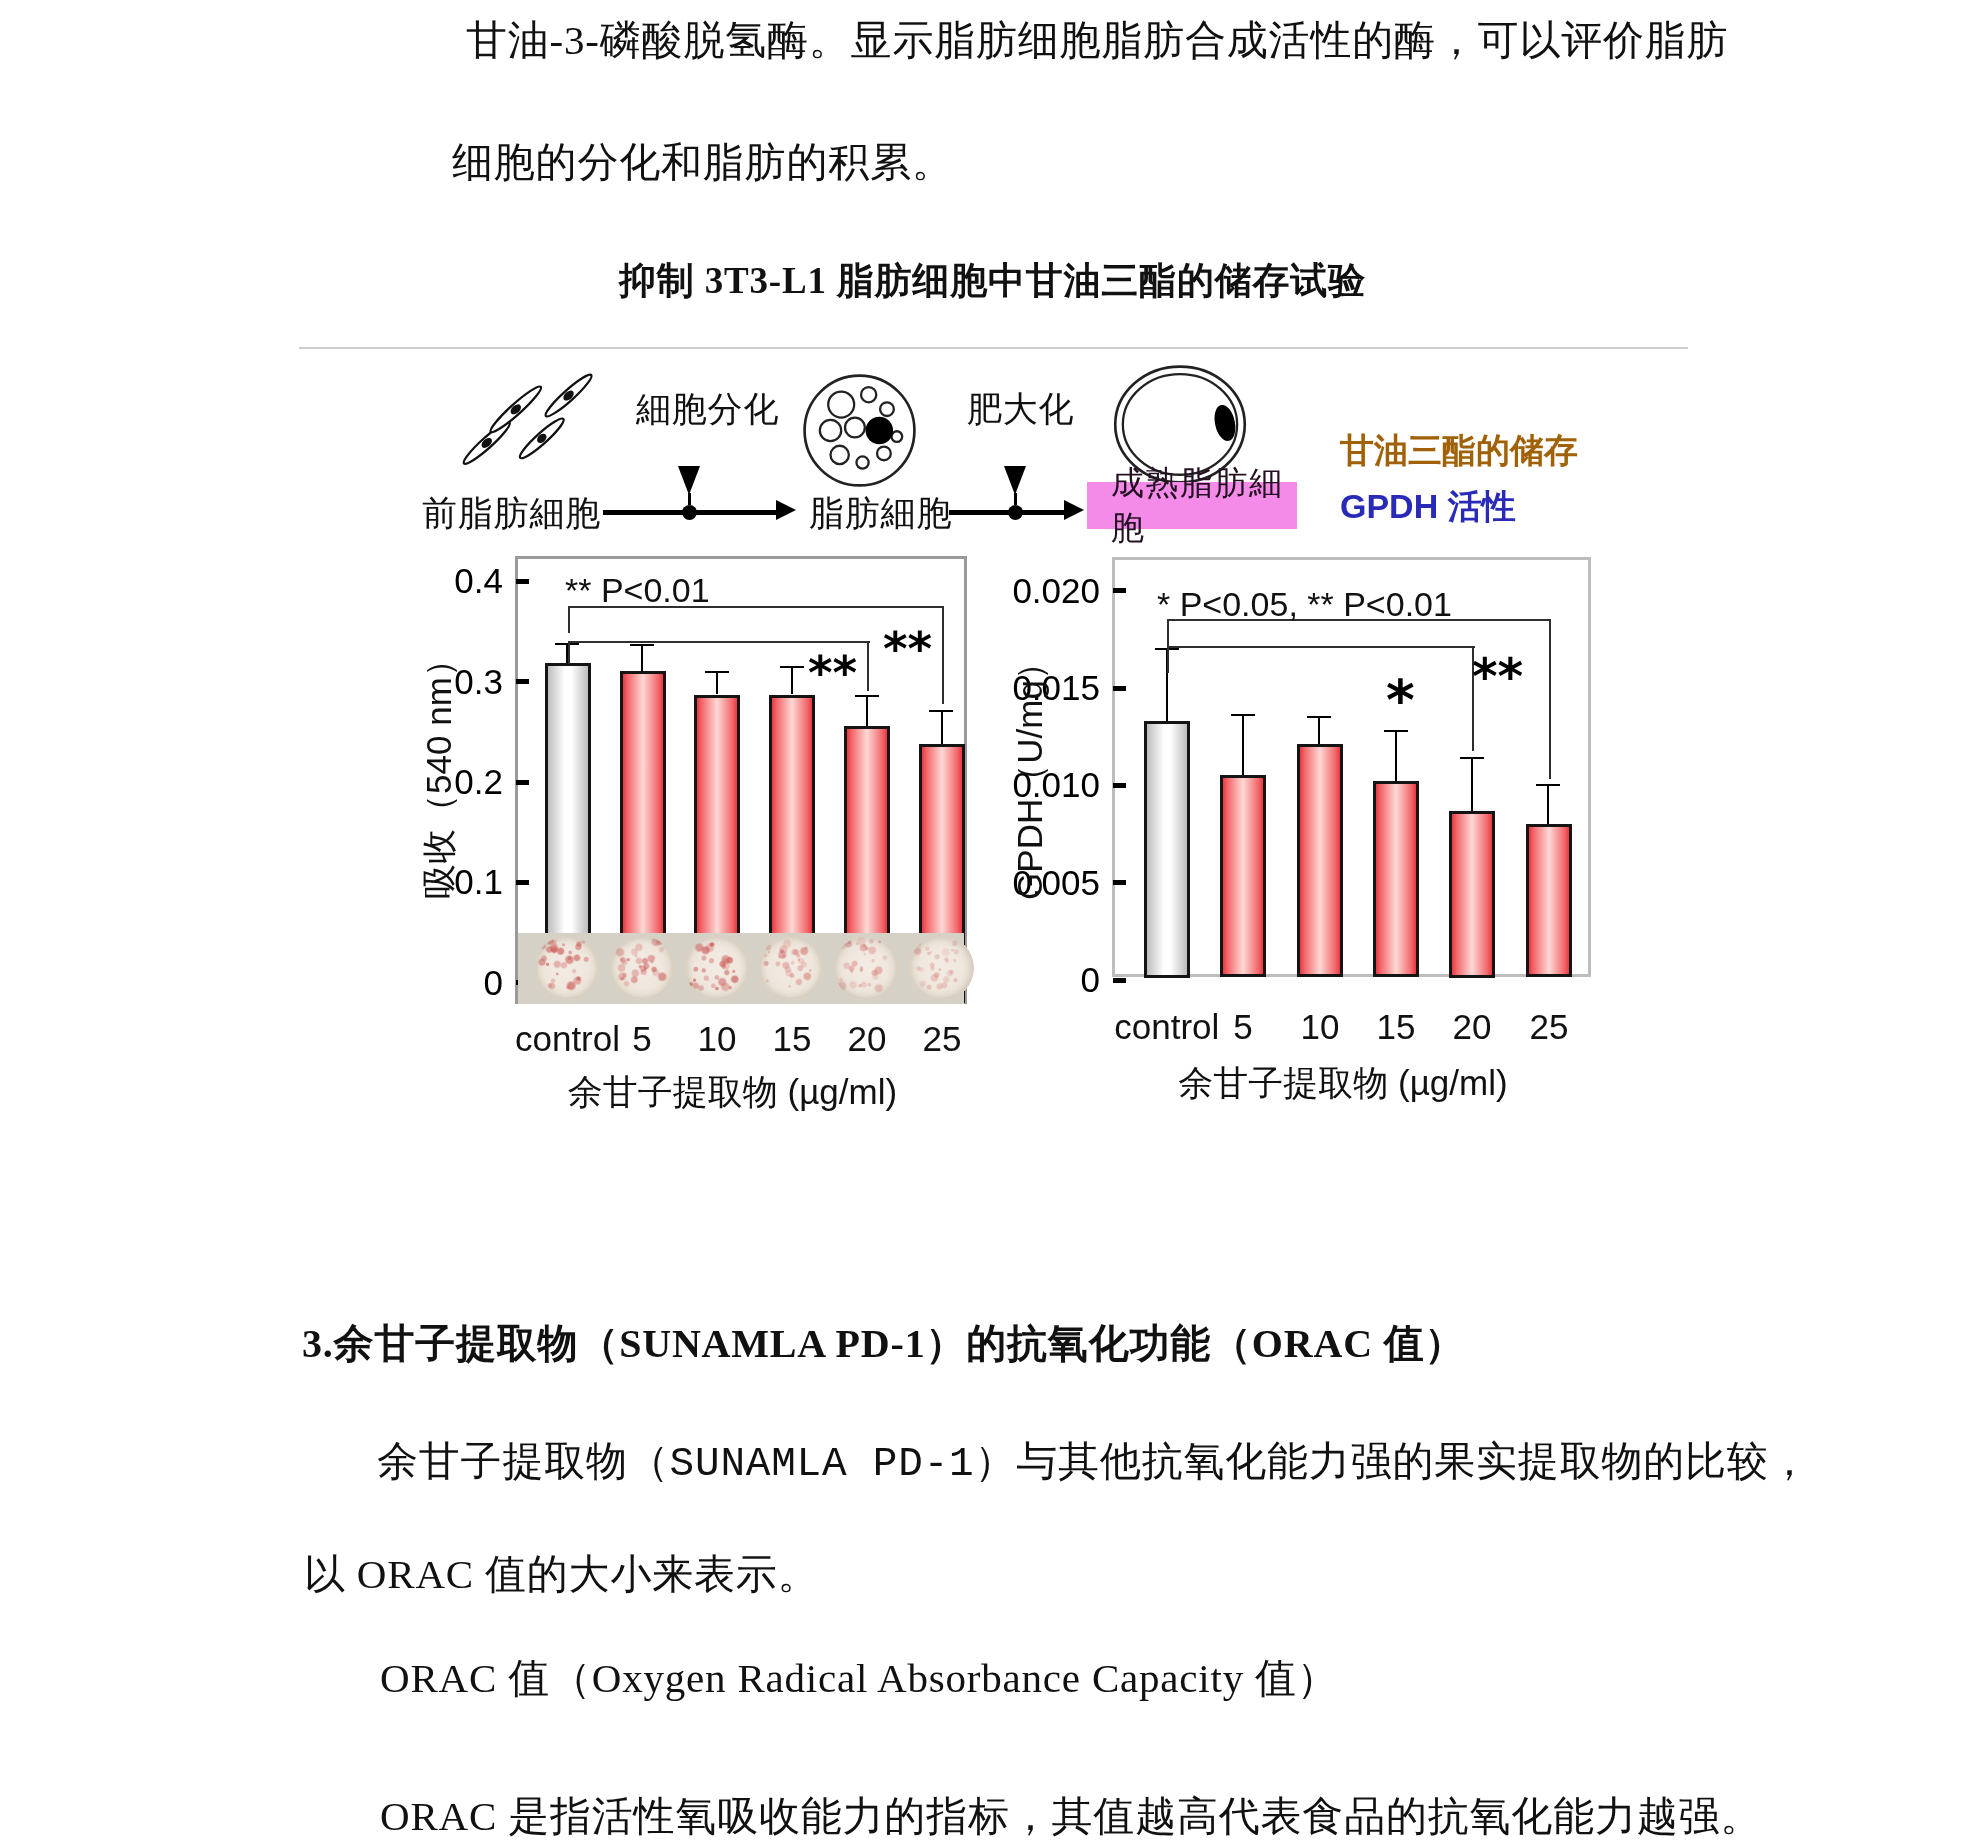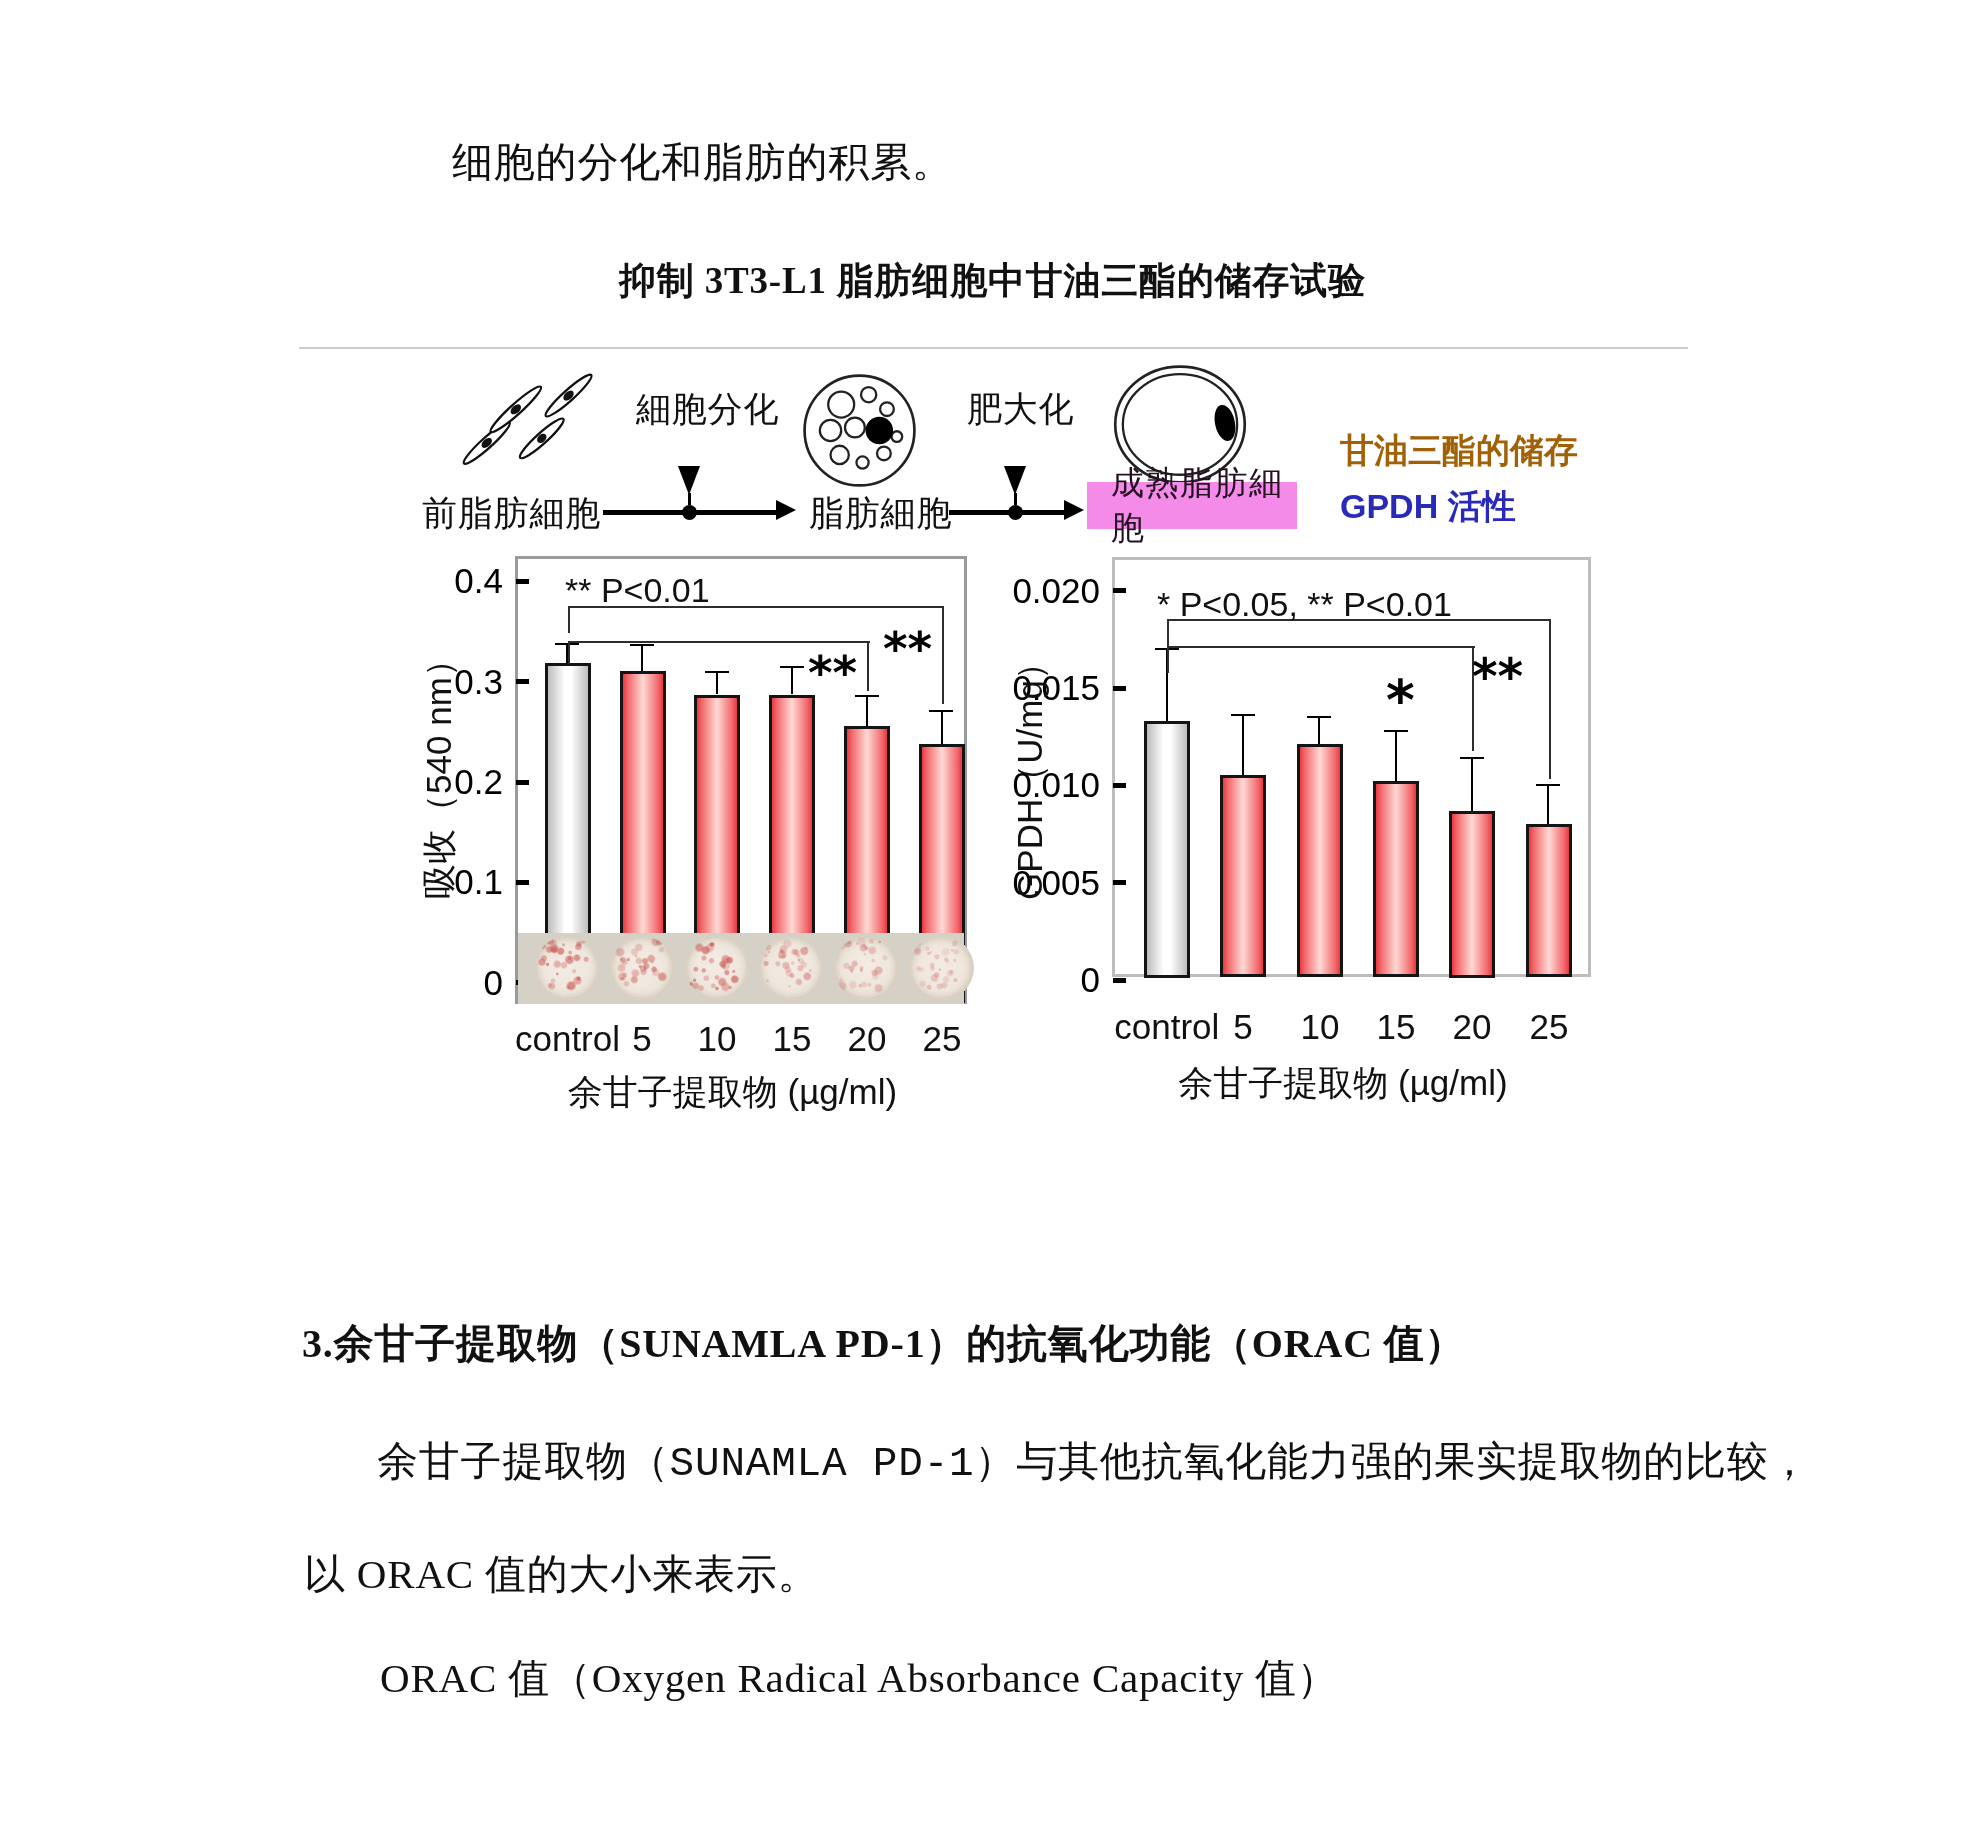--- a/index.html
+++ b/index.html
@@ -37,20 +37,21 @@
   .ylab{font-size:35px;text-align:center;transform:rotate(-90deg);white-space:nowrap;
         font-family:"Liberation Sans","DejaVu Sans",sans-serif;}
   .band{left:0;right:0;z-index:5;}
   .dish{border-radius:50%;border:1.5px solid #d8d0c2;box-shadow:inset 0 0 9.2px rgba(150,140,118,.55);z-index:6;}
 </style>
 </head>
 <body>
 
 <div id="page">
 
+  <div class="abs doc" style="left:466px;top:17px;">甘油-3-磷酸脱氢酶。显示脂肪细胞脂肪合成活性的酶，可以评价脂肪</div>
   <div class="abs doc" style="left:452px;top:139px;">细胞的分化和脂肪的积累。</div>
 
   <div class="abs doc bold center" style="top:260px;font-size:37px;">抑制 3T3-L1 脂肪细胞中甘油三酯的储存试验</div>
 
   <div class="abs" id="fig-top-line"></div>
 
   <svg class="abs" style="left:450px;top:365px;" width="153" height="107" viewBox="0 0 200 140">
     <g stroke="#111" stroke-width="3" fill="#fff">
       <g transform="translate(48,102) rotate(-42)">
           <ellipse rx="40" ry="7"></ellipse>
@@ -213,15 +214,16 @@
       <div class="brk" style="left: 434px; top: 59px; width: 2.3px; height: 160px;"></div>
       <div class="sig" style="left: 357px; top: 93px; font-size: 49px;">**</div>
       <div class="xlab" style="top: 500px;">余甘子提取物 (µg/ml)</div>
     </div>
 
 
   <div class="abs doc bold" style="left:302px;top:1321px;font-size:40px;">3.余甘子提取物（SUNAMLA PD-1）的抗氧化功能（ORAC 值）</div>
   <div class="abs doc" style="left:377px;top:1441px;font-family:Liberation Mono, monospace;">余甘子提取物（SUNAMLA PD-1）与其他抗氧化能力强的果实提取物的比较，</div>
   <div class="abs doc" style="left:304px;top:1551px;">以 ORAC 值的大小来表示。</div>
   <div class="abs doc" style="left:380px;top:1655px;">ORAC 值（Oxygen Radical Absorbance Capacity 值）</div>
+  <div class="abs doc" style="left:380px;top:1793px;">ORAC 是指活性氧吸收能力的指标，其值越高代表食品的抗氧化能力越强。</div>
 
 </div>
 
 
 </body></html>

